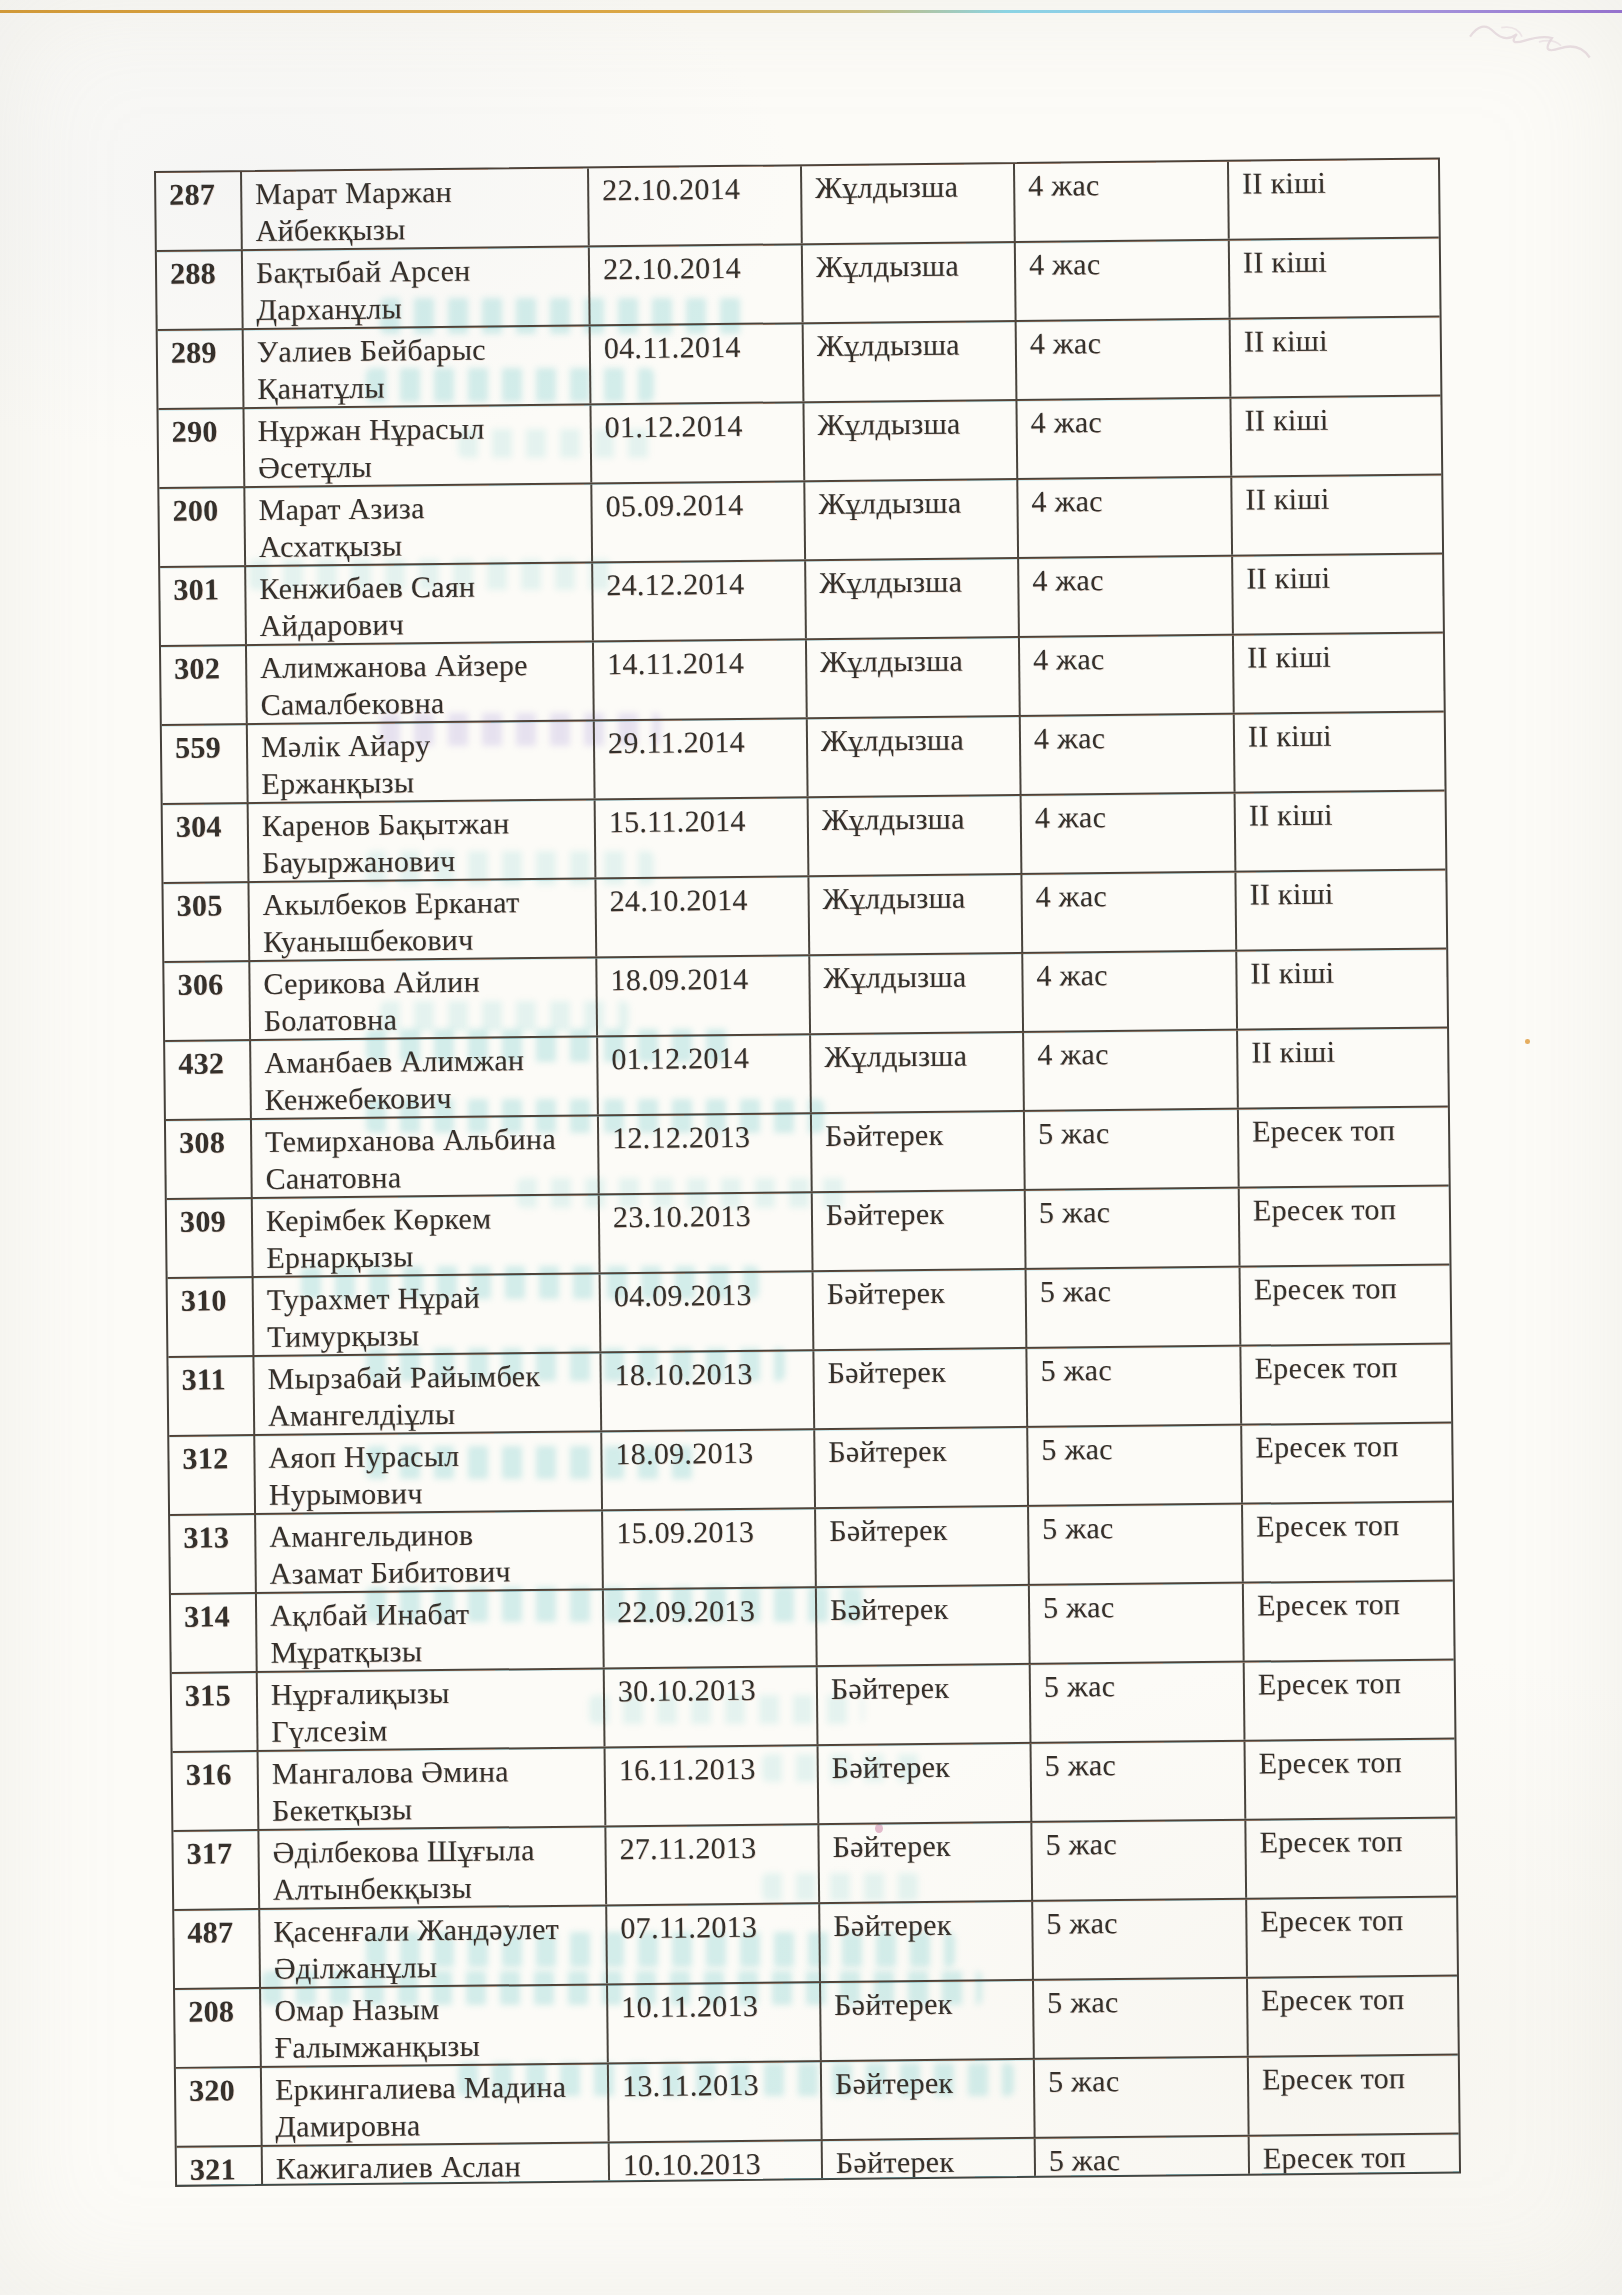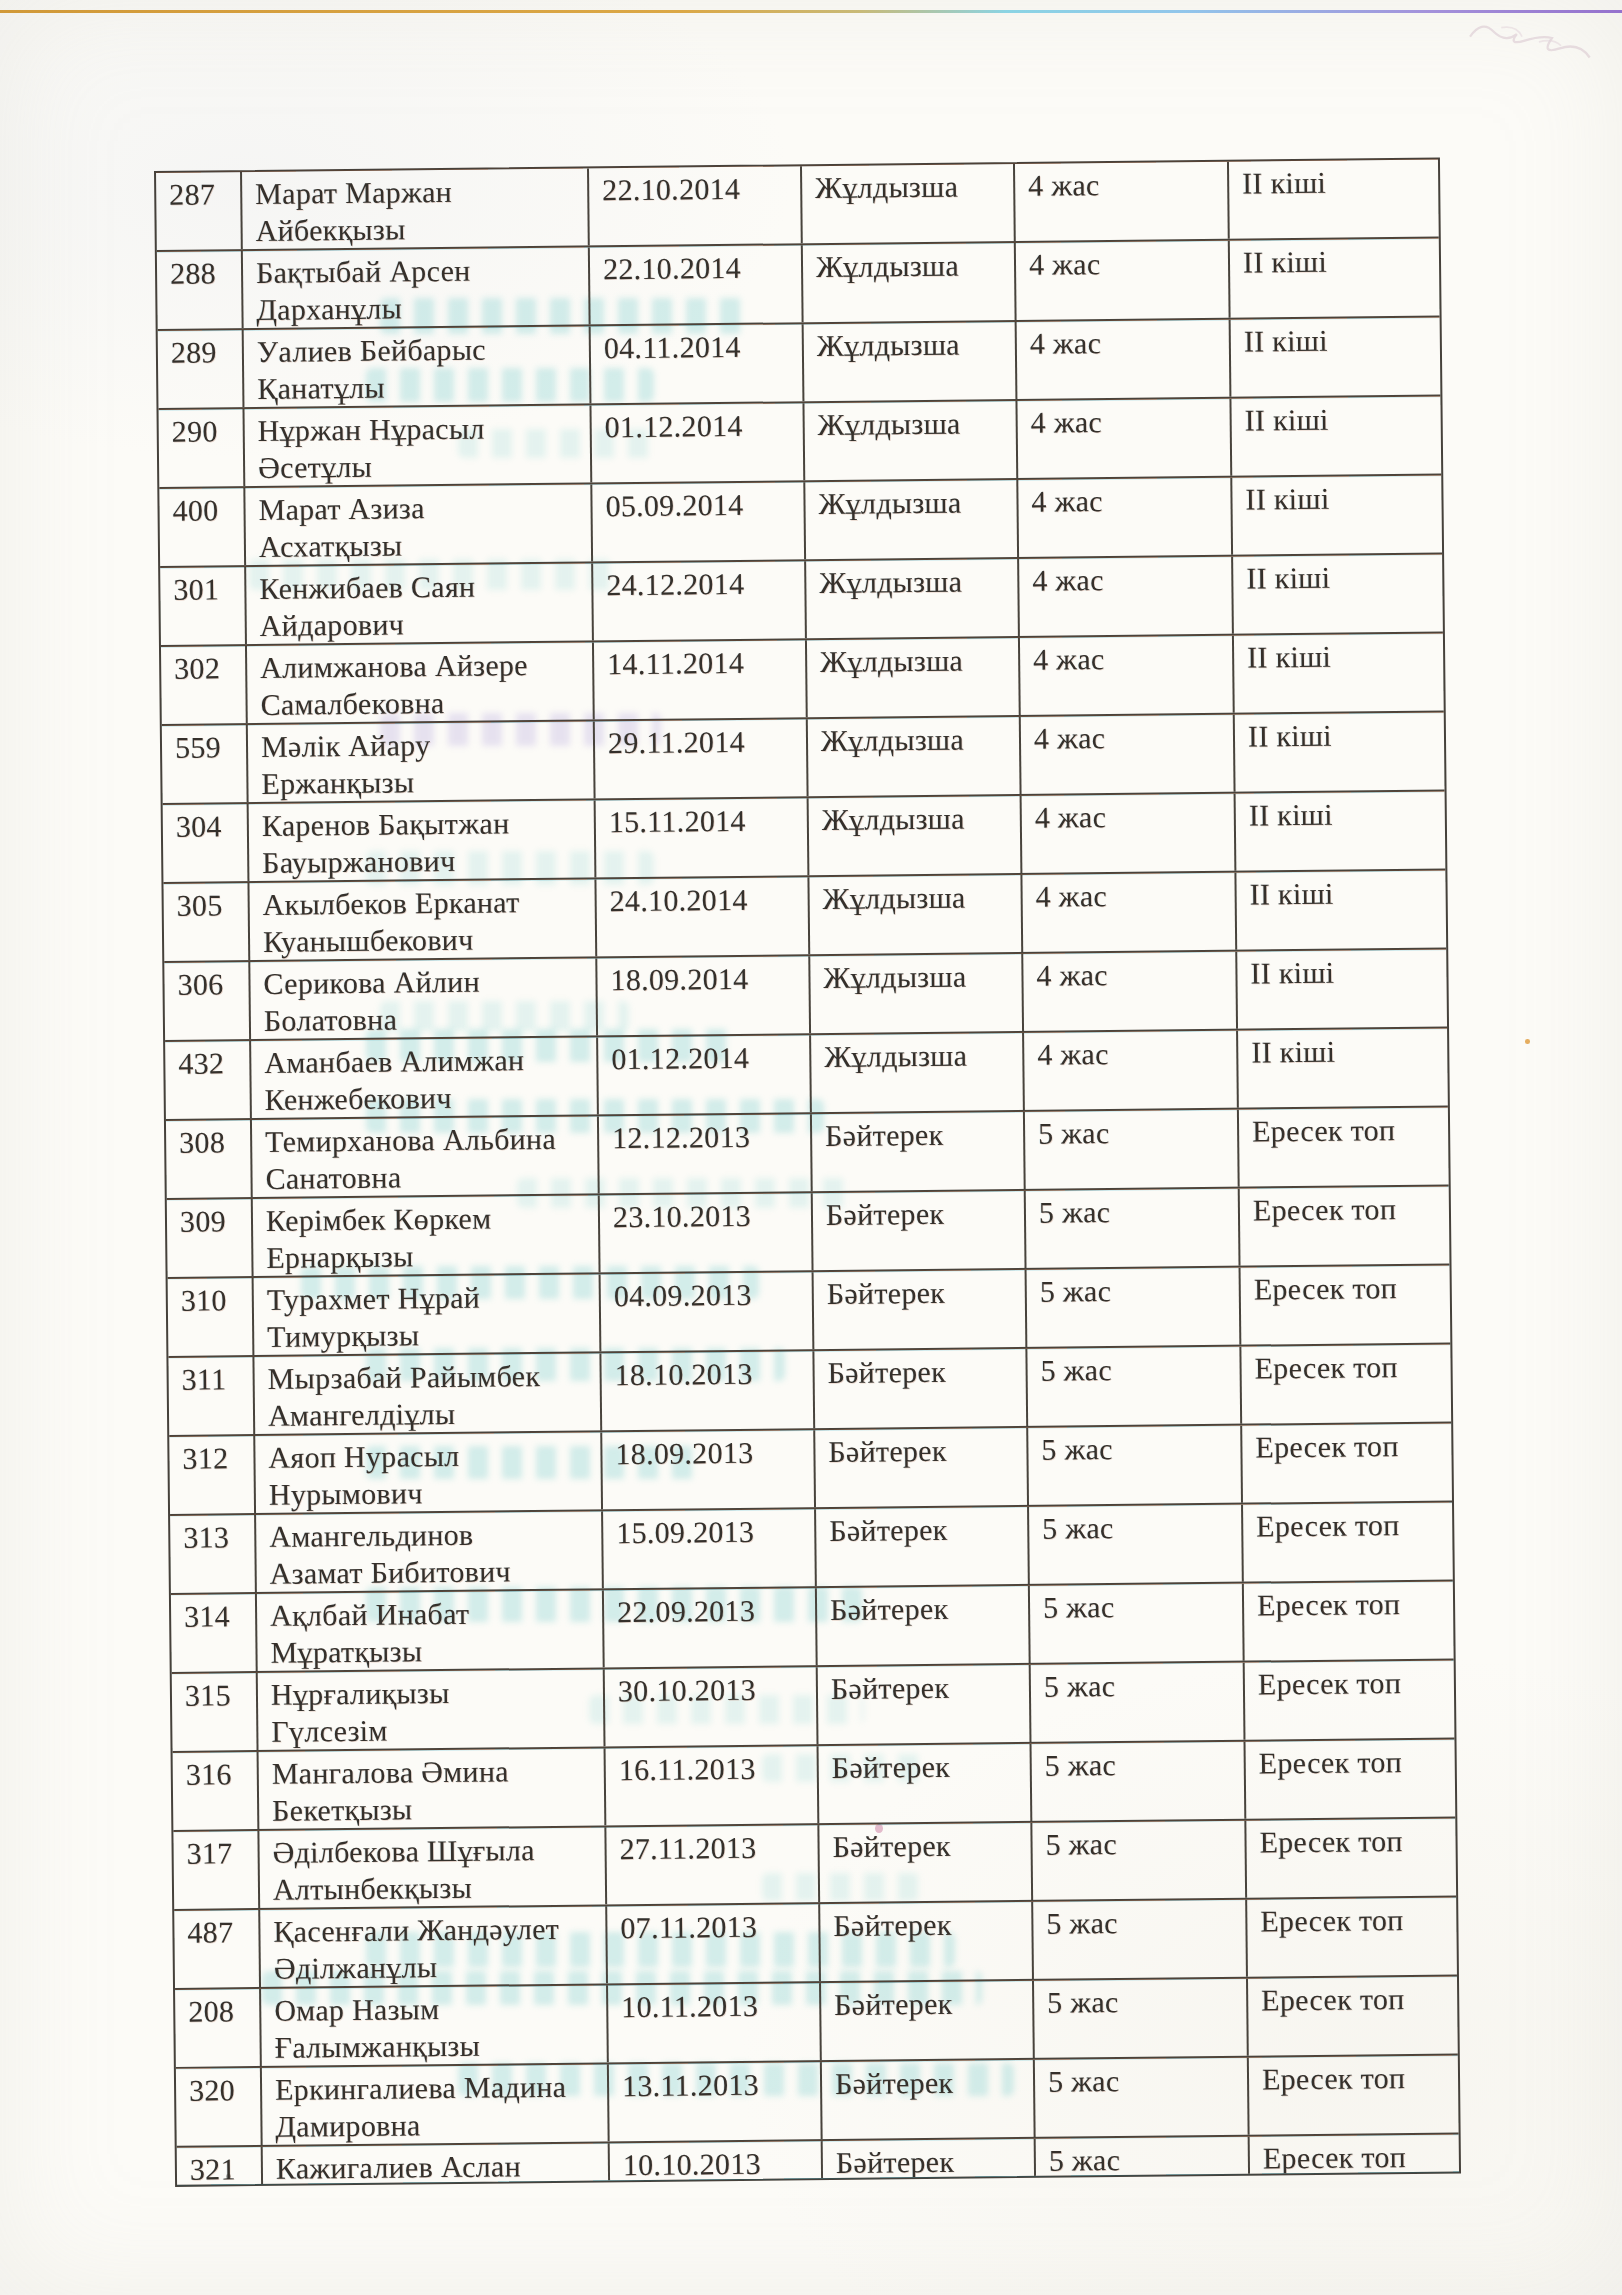--- a/index.html
+++ b/index.html
@@ -54,21 +54,21 @@
   .tr.single{height:37px;}
   .tr:last-child{border-bottom:none;}
   .td{
     border-left:2px solid #48433c;
     padding:3.3px 6.5px 0 13px;
     font-size:30px;line-height:37px;letter-spacing:0.3px;
     color:#35302b;
     text-shadow:0.7px 0.7px 0 rgba(150,60,25,.20), -0.7px 0 0 rgba(20,120,160,.14);
     overflow:hidden;white-space:nowrap;
   }
-  .td:first-child{border-left:none;}
+  .td:first-child{border-left:none;font-weight:bold;}
   .td .nm{display:block;}
 </style>
 </head>
 <body>
 
 <div class="page"></div>
 
 <div class="scan-topline"></div>
 
 <svg class="scribble" width="137" height="65" viewBox="0 0 210 100">
@@ -141,21 +141,21 @@
         <div class="td">
           <span class="nm">Нұржан Нұрасыл</span>
           <span class="nm">Әсетұлы</span>
         </div>
         <div class="td">01.12.2014</div>
         <div class="td">Жұлдызша</div>
         <div class="td">4 жас</div>
         <div class="td">II кіші</div>
       </div>
       <div class="tr">
-        <div class="td">400</div>
+        <div class="td">200</div>
         <div class="td">
           <span class="nm">Марат Азиза</span>
           <span class="nm">Асхатқызы</span>
         </div>
         <div class="td">05.09.2014</div>
         <div class="td">Жұлдызша</div>
         <div class="td">4 жас</div>
         <div class="td">II кіші</div>
       </div>
       <div class="tr">

